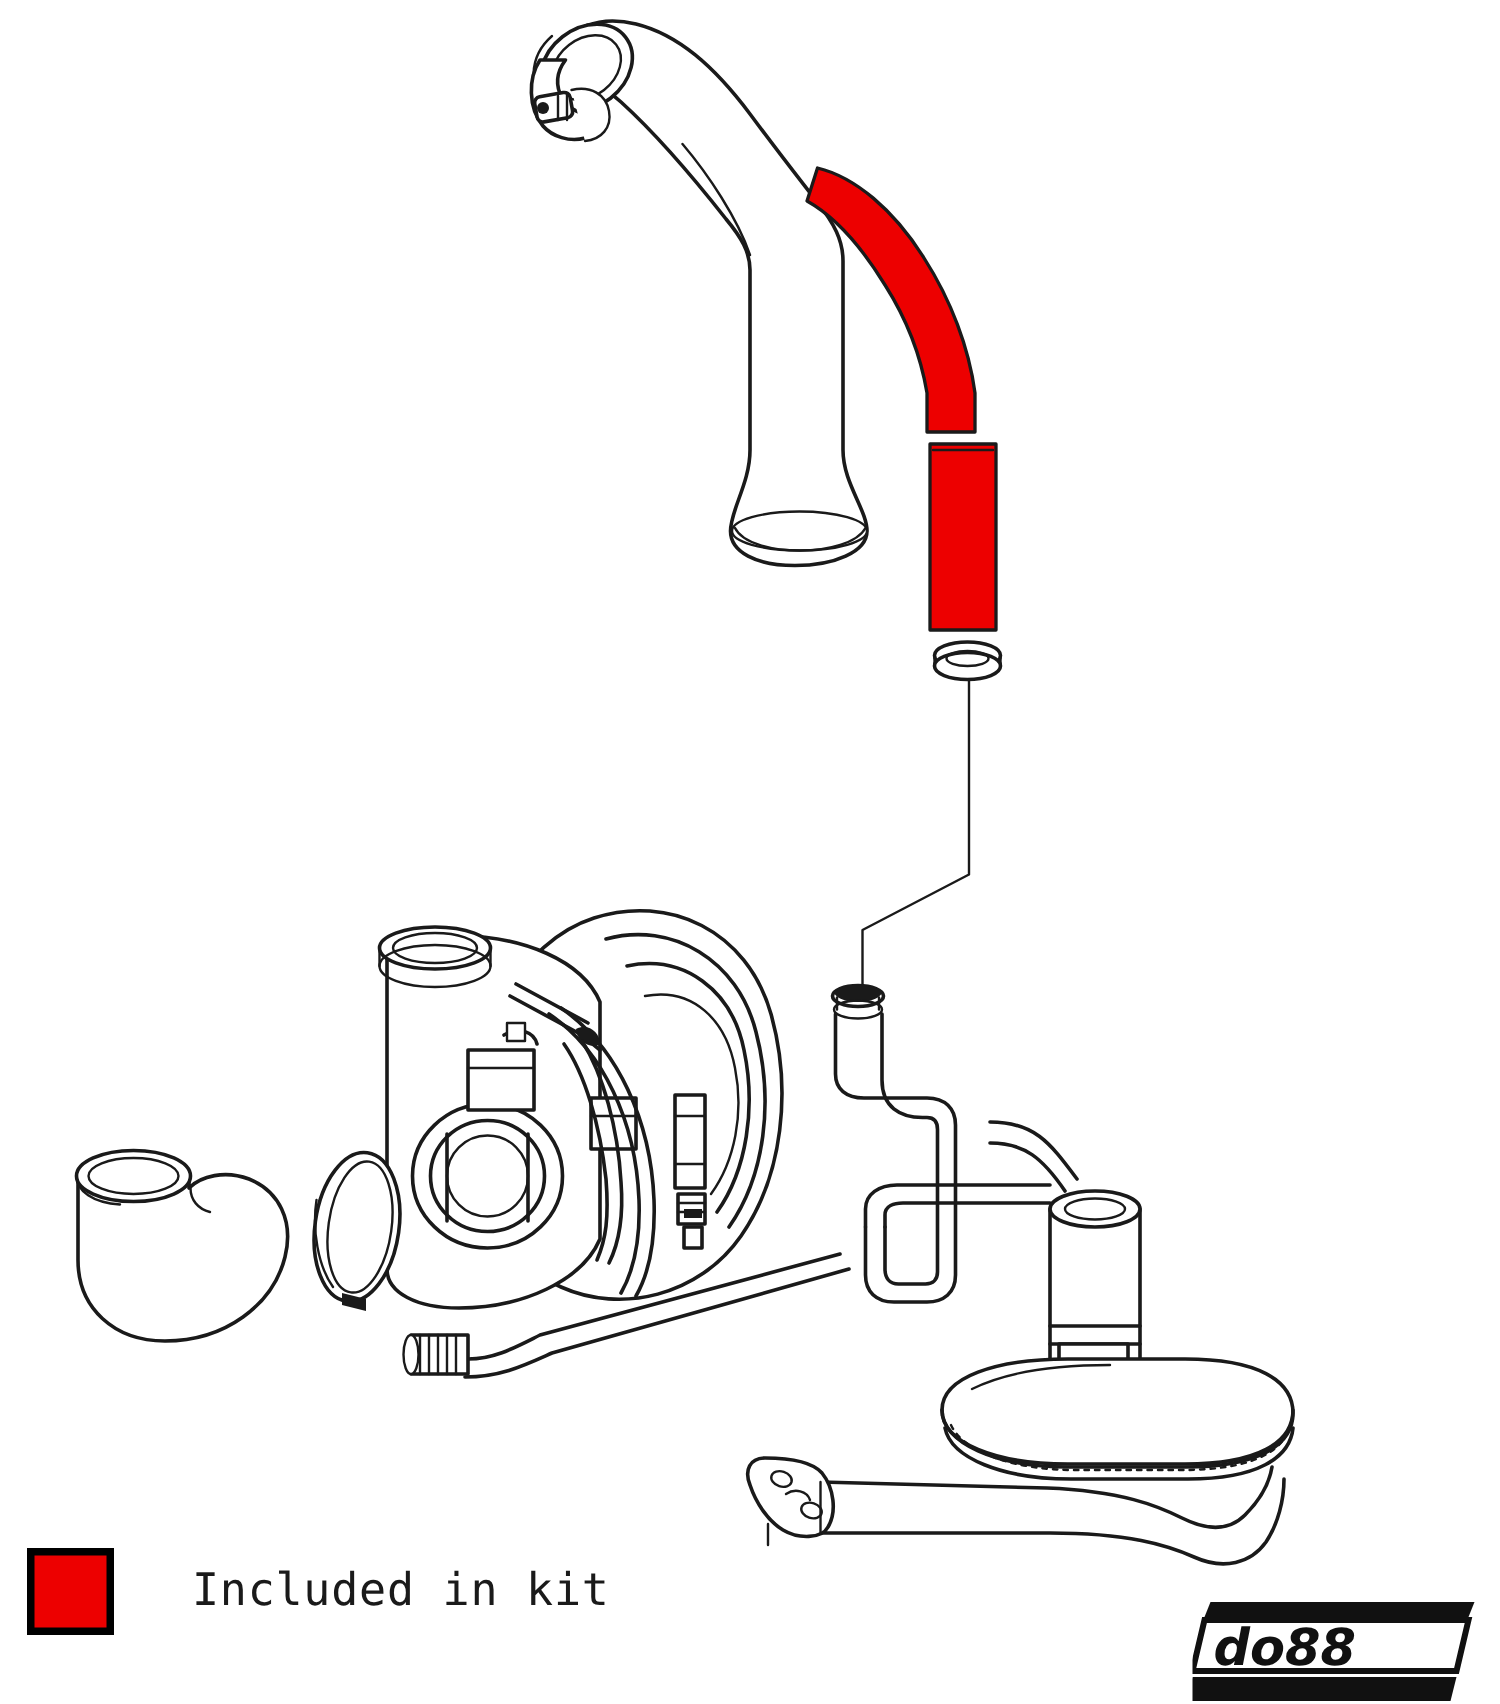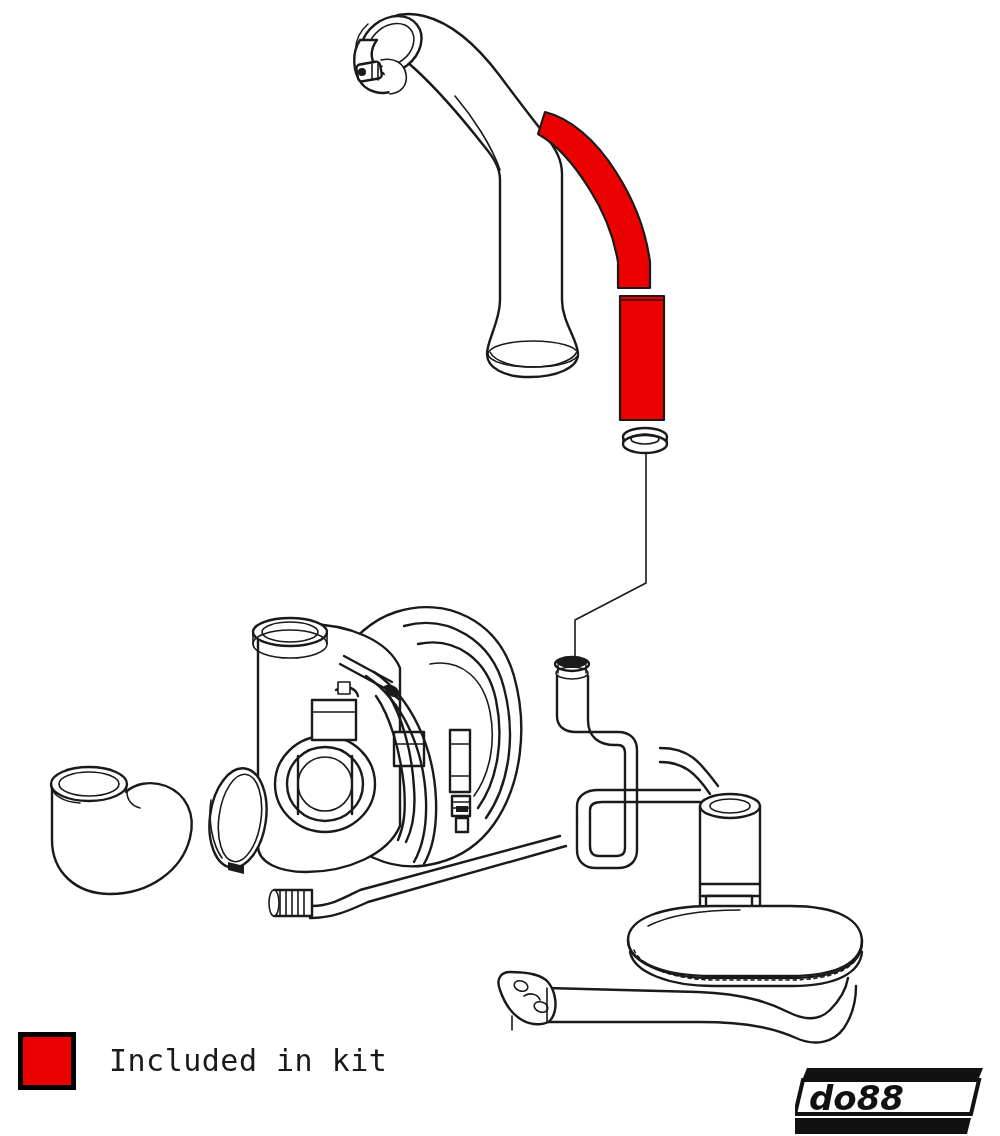--- a/index.html
+++ b/index.html
@@ -27,20 +27,21 @@
     display: block;
   }
   
   #legend {
     position: absolute;
     left: 18px;
     top: 1026px;
     display: flex;
     align-items: center;
     height: 70px;
+    gap: 19px;
   }
   #legend-swatch {
     width: 58px;
     height: 58px;
     background: #ED0000;
     border: 5px solid #000000;
     box-sizing: border-box;
     flex: 0 0 auto;
   }
   #legend-label {

